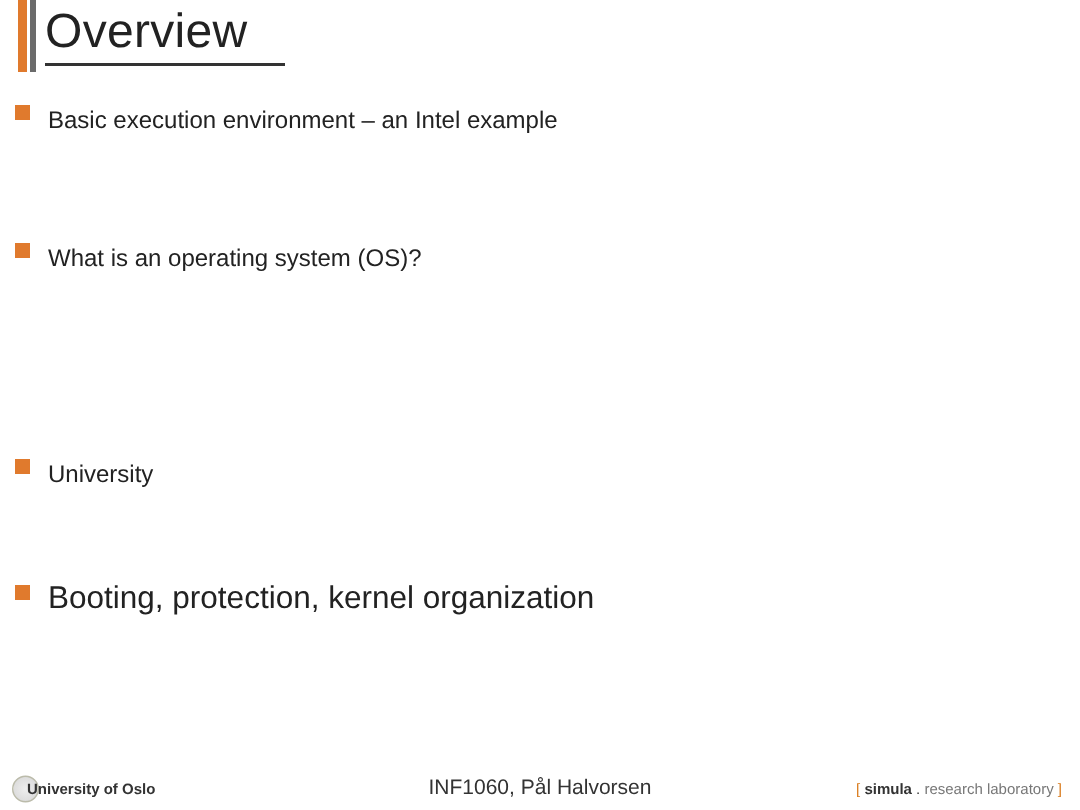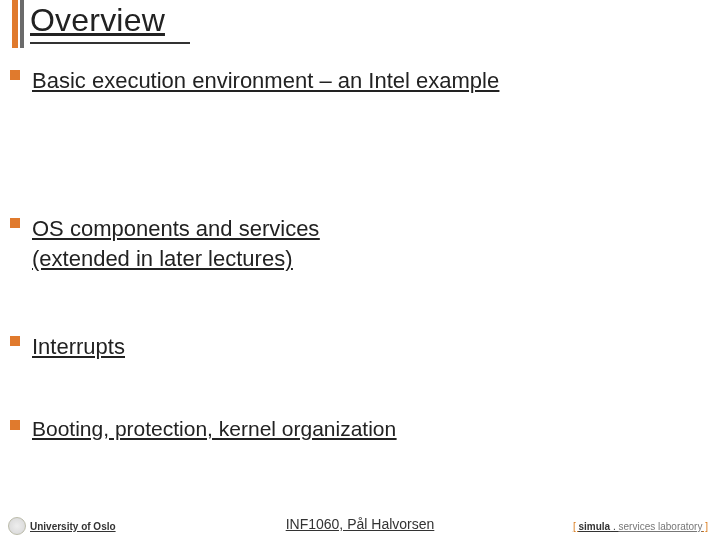--- a/index.html
+++ b/index.html
@@ -1,32 +1,32 @@
 <!DOCTYPE html>
 <html><head>
 <meta charset="utf-8">
 <style>
-  * { margin: 0; padding: 0; box-sizing: border-box; text-decoration: underline; }
+  * { margin: 0; padding: 0; box-sizing: border-box; }
   html, body { width: 720px; height: 540px; overflow: hidden; background: #fff; font-family: Verdana, Geneva, sans-serif; }
   .slide { position: relative; width: 720px; height: 540px; }
   .title-wrap { position: relative; height: 48px; }
   .title-bar-orange { position: absolute; left: 12px; top: 0; width: 6px; height: 48px; background: #e07a2d; }
   .title-bar-gray   { position: absolute; left: 20px; top: 0; width: 4px; height: 48px; background: #6b6b6b; }
   .title-text { position: absolute; left: 30px; top: 2px; font-size: 32px; color: #222; letter-spacing: 0.2px; }
   .title-underline { position: absolute; left: 30px; top: 42px; height: 1.5px; background: #333; width: 160px; }
   .body { position: absolute; left: 10px; top: 60px; width: 700px; }
   .item { position: relative; padding-left: 22px; margin-top: 6px; }
   .bullet { position: absolute; left: 0; top: 4px; width: 10px; height: 10px; background: #e07a2d; }
-  .txt1 { font-size: 22px; color: #222; line-height: 30px; }
+  .txt1 { font-size: 16px; color: #222; line-height: 30px; }
   .txt2 { font-size: 21px; color: #222; line-height: 22px; }
   .gap1 { height: 56px; }
   .gap2 { height: 52px; }
   .gap3 { height: 50px; }
   .footer { position: absolute; left: 0; bottom: 0; width: 720px; height: 30px; }
-  .footer-left { position: absolute; left: 30px; bottom: 8px; font-size: 10px; font-weight: bold; color: #333; }
+  .footer-left { position: absolute; left: 18px; bottom: 8px; font-size: 10px; font-weight: bold; color: #333; }
   .footer-center { position: absolute; left: 0; right: 0; bottom: 8px; text-align: center; font-size: 14px; color: #333; }
   .footer-right { position: absolute; right: 12px; bottom: 8px; font-size: 10px; color: #333; }
   .footer-right .br1 { color: #d97a1a; }
   .footer-right .s1  { font-weight: bold; }
   .footer-right .s2  { color: #777; }
   .seal { position: absolute; left: 8px; bottom: 5px; width: 18px; height: 18px; border: 1px solid #bba; border-radius: 50%; background: radial-gradient(circle at 50% 50%, #eee 0%, #ddd 70%, #ccc 100%); }
 </style>
 </head>
 <body>
 
@@ -41,47 +41,46 @@
 
   <div class="body">
 
     <div class="item">
       <div class="bullet"></div>
       <div class="txt1">Basic execution environment – an Intel example</div>
     </div>
 
     <div class="gap1"></div>
 
+    <div class="item">
+      <div class="bullet"></div>
+      <div class="txt1">What is an operating system (OS)?</div>
+    </div>
 
     <div class="gap1"></div>
 
-    <div class="item">
-      <div class="bullet"></div>
-      <div class="txt1">OS components and services</div>
-      <div class="txt1">(extended in later lectures)</div>
-    </div>
 
     <div class="gap2"></div>
 
     <div class="item">
       <div class="bullet"></div>
-      <div class="txt1">Interrupts</div>
+      <div class="txt1">University</div>
     </div>
 
     <div class="gap3"></div>
 
     <div class="item">
       <div class="bullet" style="top:2px;"></div>
       <div class="txt2">Booting, protection, kernel organization</div>
     </div>
 
   </div>
 
   <div class="footer">
     <div class="seal"></div>
     <div class="footer-left">University of Oslo</div>
     <div class="footer-center">INF1060, Pål Halvorsen</div>
     <div class="footer-right">
-      <span class="br1">[ </span><span class="s1">simula</span><span> . </span><span class="s2">services laboratory</span><span class="br1"> ]</span>
+      <span class="br1">[ </span><span class="s1">simula</span><span> . </span><span class="s2">research laboratory</span><span class="br1"> ]</span>
     </div>
   </div>
 
 </div>
 
 </body></html>

